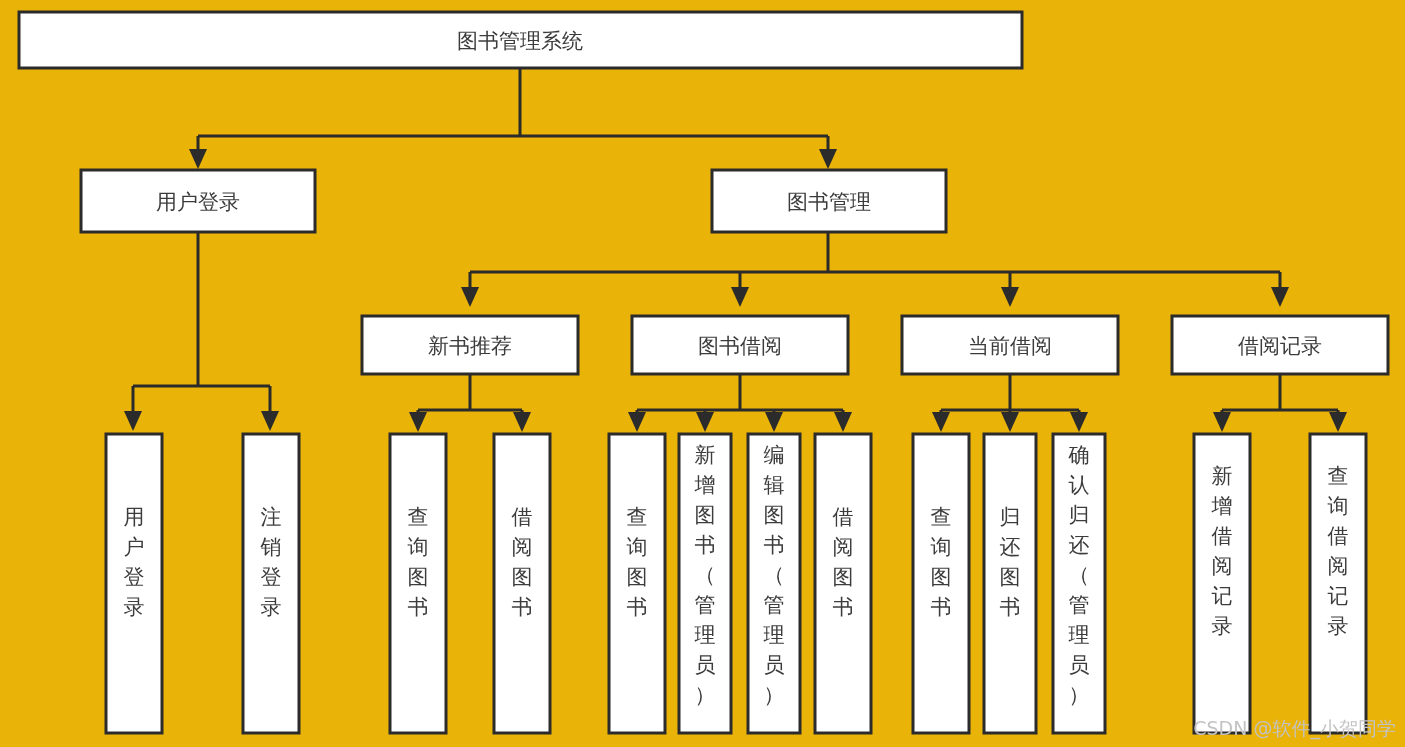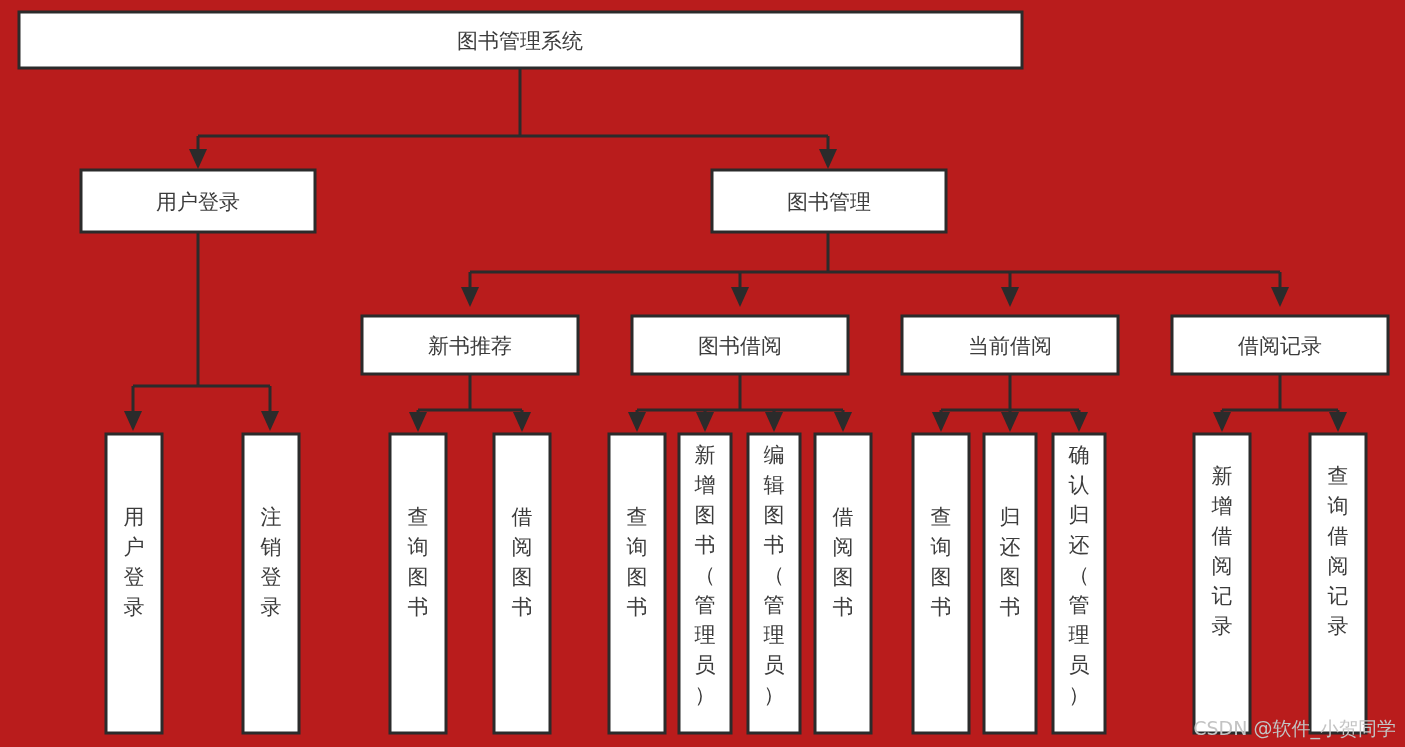--- a/index.html
+++ b/index.html
@@ -11,21 +11,21 @@
   body {
     width: 1405px;
     height: 747px;
     overflow: hidden;
     font-family: "DejaVu Sans", "Liberation Sans", sans-serif;
   }
   #diagram-root {
     position: relative;
     width: 1405px;
     height: 747px;
-    background: #b91c1c;
+    background: #eab308;
   }
   svg#diagram-canvas {
     position: absolute;
     left: 0;
     top: 0;
     width: 1405px;
     height: 747px;
     display: block;
   }
   .node-rect {

